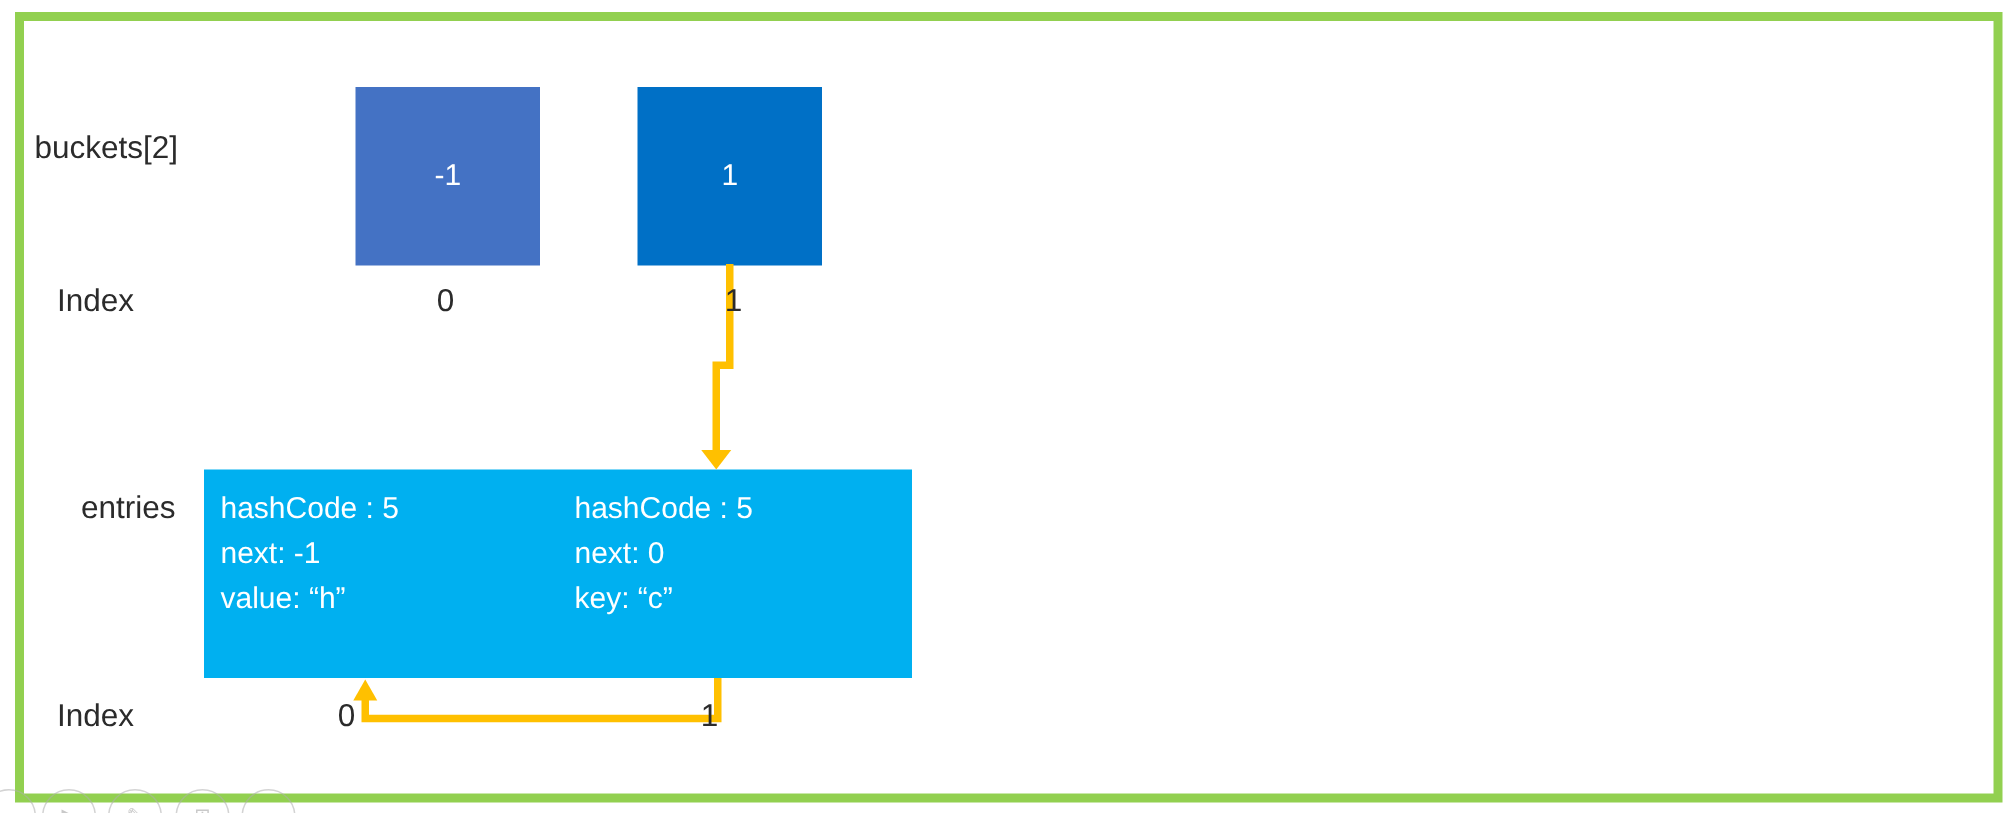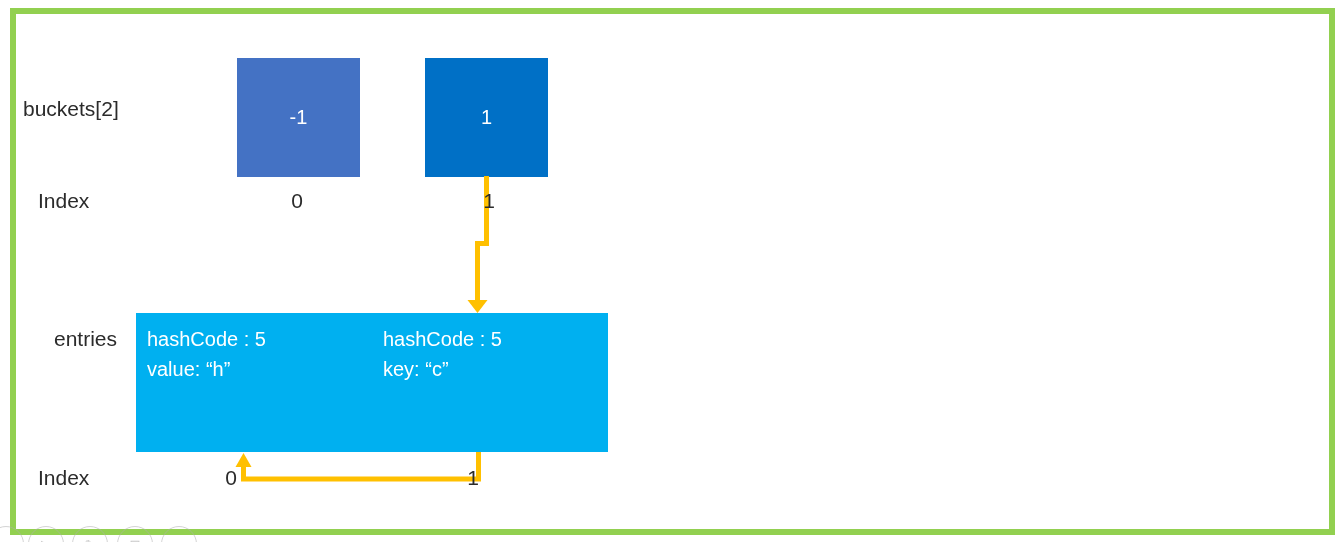--- a/index.html
+++ b/index.html
@@ -98,41 +98,43 @@
     background: transparent;
   }
 </style>
 </head>
 <body>
 
 <div id="canvas">
 
   <div id="frame"></div>
 
-  <div class="side-label" style="left:23px; top:97px;">buckets[2]</div>
+  <div class="side-label" style="left:23px; top:87px;">buckets[2]</div>
 
   <div class="bucket-cell" id="bucket-cell-0">
     <span>-1</span>
   </div>
   <div class="bucket-cell" id="bucket-cell-1">
     <span>1</span>
   </div>
 
   <div class="side-label" style="left:38px; top:189px;">Index</div>
   <div class="index-num" style="left:285px; top:189px;">0</div>
   <div class="index-num" style="left:477px; top:189px;">1</div>
 
   <div class="side-label" style="left:23px; top:327px;margin-left:31px;">entries</div>
 
   <div class="entry-box" id="entry-box-0">
     <div class="entry-line">hashCode : 5</div>
+    <div class="entry-line">next: -1</div>
     <div class="entry-line">value: “h”</div>
   </div>
   <div class="entry-box" id="entry-box-1">
     <div class="entry-line">hashCode : 5</div>
+    <div class="entry-line">next: 0</div>
     <div class="entry-line">key: “c”</div>
   </div>
 
   <div class="side-label" style="left:38px; top:466px;">Index</div>
   <div class="index-num" style="left:219px; top:466px;">0</div>
   <div class="index-num" style="left:461px; top:466px;">1</div>
 
   <svg id="arrow-layer" viewBox="0 0 1337 542" xmlns="http://www.w3.org/2000/svg">
 
     <g>

